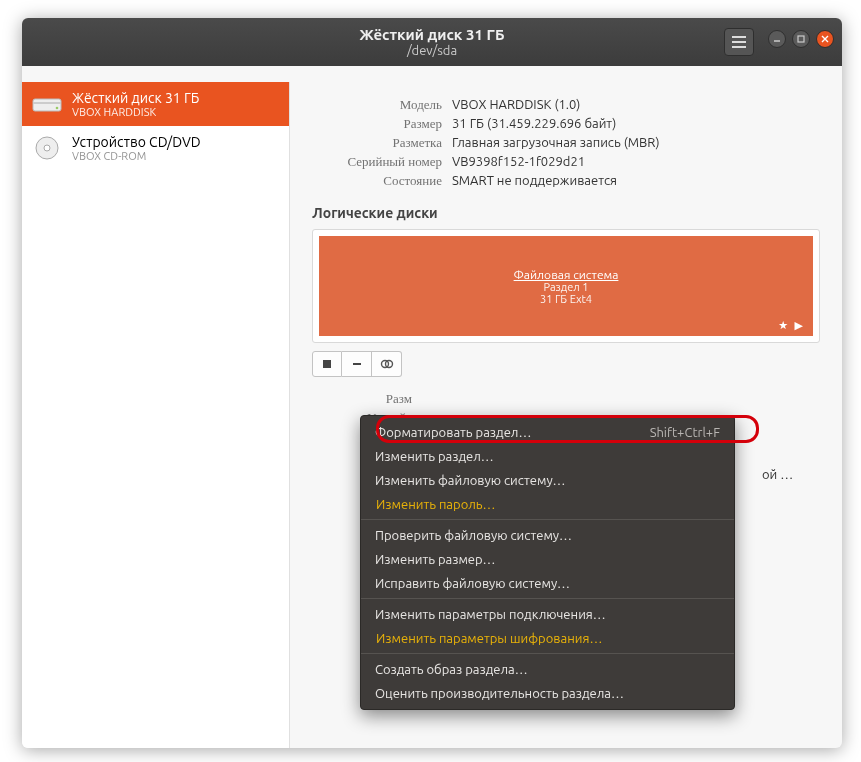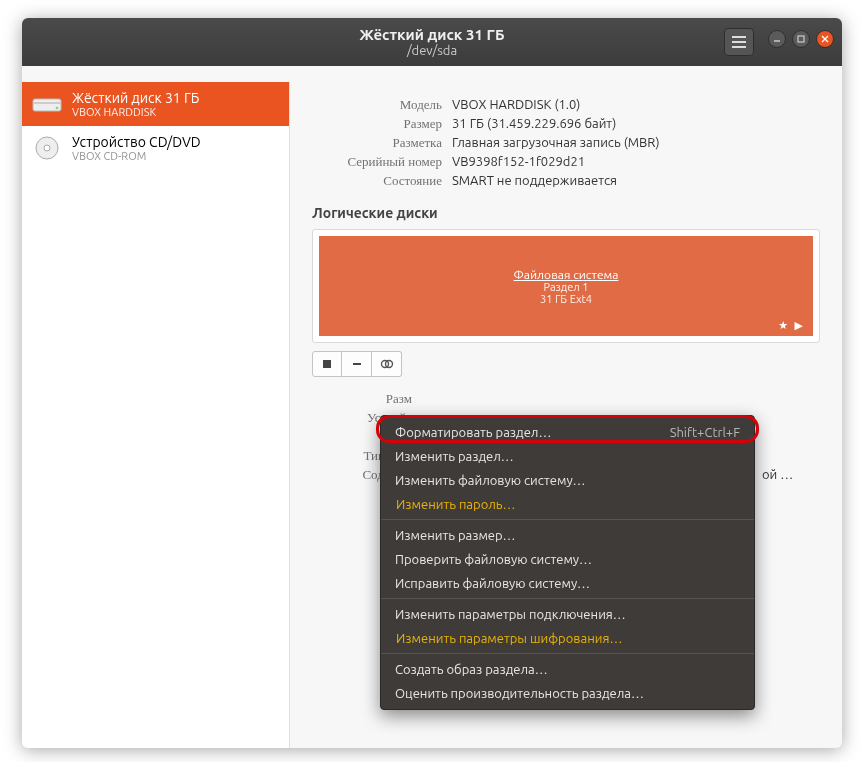--- a/index.html
+++ b/index.html
@@ -32,21 +32,21 @@
 .vol .t2, .vol .t3 { font-size: 11px; opacity: 0.92; }
 .vol .ind { position: absolute; right: 8px; bottom: 4px; font-size: 11px; letter-spacing: 2px; }
 .tbar { display: flex; margin-top: 8px; }
 .tbar .tb { width: 30px; height: 26px; border: 1px solid #c3c3c3; background: #fdfdfd; display: flex; align-items: center; justify-content: center; font-size: 12px; color: #444; }
 .tbar .tb:first-child { border-radius: 3px 0 0 3px; }
 .tbar .tb:last-child { border-radius: 0 3px 3px 0; border-left: none; }
 .tbar .tb + .tb { border-left: none; }
 .under { margin-top: 14px; }
 .under .prop .k { width: 110px; }
 .link { color: #2a6fd2; }
-.menu { position: absolute; left: 380px; top: 415px; width: 375px; background: #3e3b39; border: 1px solid #2b2927; border-radius: 4px; box-shadow: 0 6px 18px rgba(0,0,0,0.45); padding: 4px 0; color: #e8e6e4; font-size: 13px; z-index: 10; }
+.menu { position: absolute; left: 360px; top: 415px; width: 375px; background: #3e3b39; border: 1px solid #2b2927; border-radius: 4px; box-shadow: 0 6px 18px rgba(0,0,0,0.45); padding: 4px 0; color: #e8e6e4; font-size: 13px; z-index: 10; }
 .mi { padding: 5px 14px; display: flex; justify-content: space-between; white-space: nowrap; }
 .mi.dis { color: #eab308; padding-left: 15px; }
 .msep { height: 1px; background: #565350; margin: 3px 0; }
 .hi-ring { position: absolute; left: 376px; top: 415px; width: 383px; height: 28px; border: 3px solid #d4000a; border-radius: 13px; z-index: 20; pointer-events: none; }
 svg { display: block; }
 </style>
 </head>
 <body>
 
 <div class="window">
@@ -193,24 +193,24 @@
       <span>Изменить раздел…</span>
     </div>
   <div class="mi">
       <span>Изменить файловую систему…</span>
     </div>
   <div class="mi dis">
       <span>Изменить пароль…</span>
     </div>
   <div class="msep"></div>
   <div class="mi">
+      <span>Проверить файловую систему…</span>
+    </div>
+  <div class="mi">
       <span>Изменить размер…</span>
-    </div>
-  <div class="mi">
-      <span>Проверить файловую систему…</span>
     </div>
   <div class="mi">
       <span>Исправить файловую систему…</span>
     </div>
   <div class="msep"></div>
   <div class="mi">
       <span>Изменить параметры подключения…</span>
     </div>
   <div class="mi dis">
       <span>Изменить параметры шифрования…</span>

